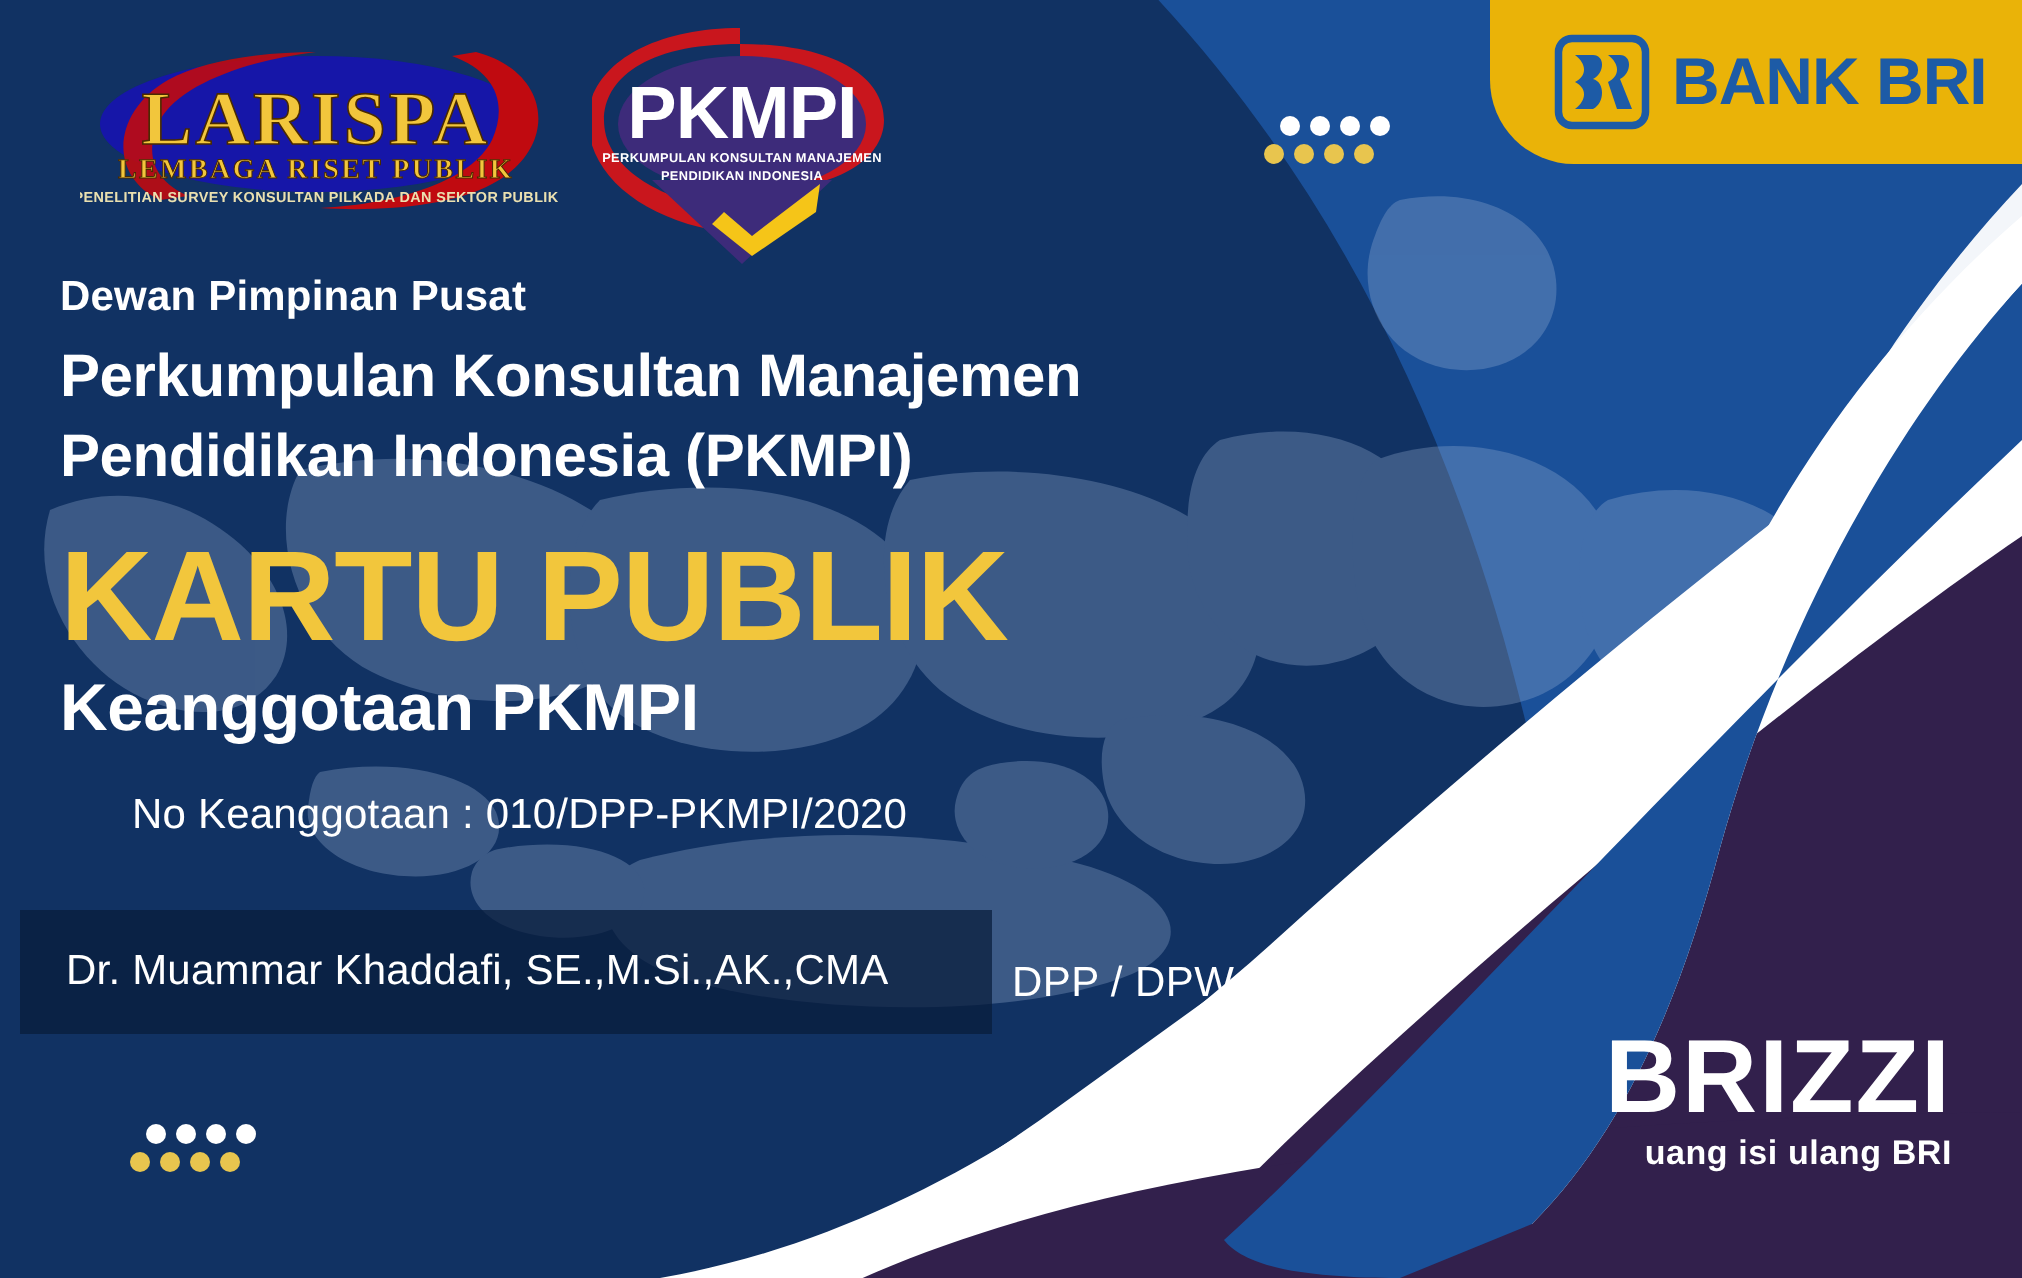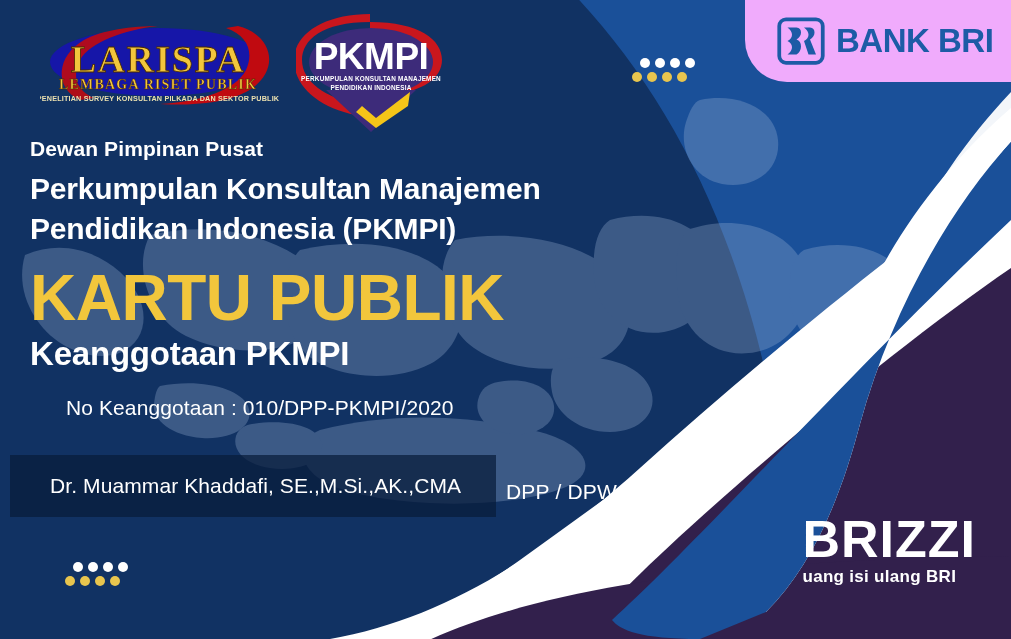--- a/index.html
+++ b/index.html
@@ -48,21 +48,21 @@
   }
   #pkmpi-logo svg { display: block; width: 150px; height: 122px; }
 
   
   #bank-bri-panel {
     position: absolute;
     right: 0;
     top: 0;
     width: 266px;
     height: 82px;
-    background: #f0abfc;
+    background: #eab308;
     border-bottom-left-radius: 42px;
     display: flex;
     align-items: center;
     padding-left: 32px;
     box-sizing: border-box;
   }
   #bank-bri-mark { width: 48px; height: 48px; flex: 0 0 auto; }
   #bank-bri-text {
     margin-left: 11px;
     font-size: 33px;
@@ -70,21 +70,21 @@
     color: #1D5BA6;
     letter-spacing: -0.5px;
     font-family: "Liberation Sans", sans-serif;
   }
 
   
   #brizzi-logo {
     position: absolute;
     right: 35px;
     bottom: 52px;
-    text-align: left;
+    text-align: right;
   }
   #brizzi-word {
     font-size: 52px;
     font-weight: bold;
     color: #ffffff;
     letter-spacing: 1px;
     line-height: 1;
     font-family: "Liberation Sans", sans-serif;
   }
   #brizzi-tag {
@@ -147,21 +147,21 @@
     position: absolute;
     left: 10px;
     top: 455px;
     width: 486px;
     height: 62px;
     background: rgba(9, 28, 58, 0.72);
     display: flex;
     align-items: center;
   }
   #member-name {
-    margin-left: 40px;
+    margin-left: 23px;
     font-size: 21px;
     color: #ffffff;
     white-space: nowrap;
     letter-spacing: 0.1px;
   }
   #scope-label {
     position: absolute;
     left: 506px;
     top: 480px;
     font-size: 21px;

